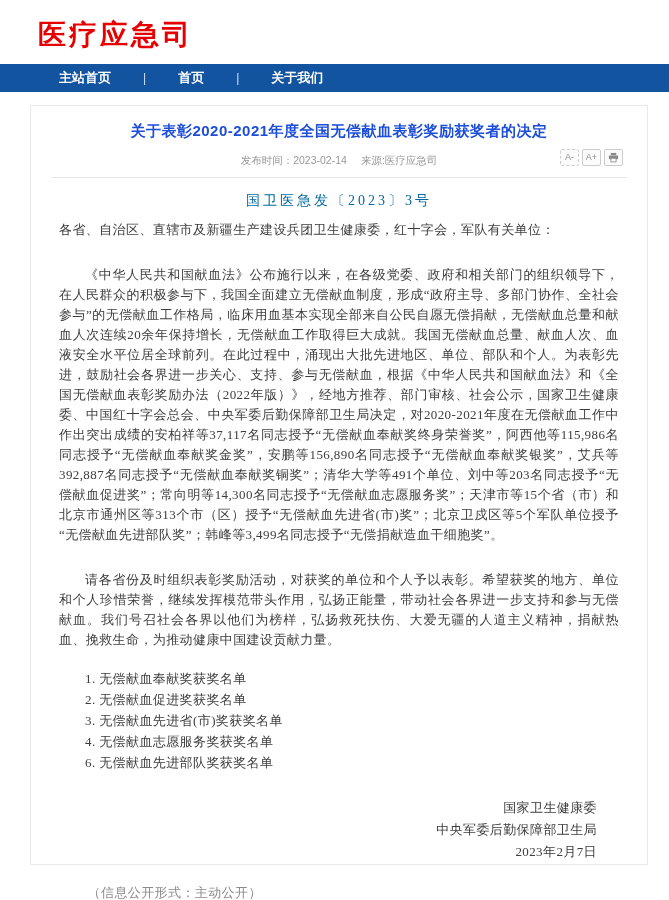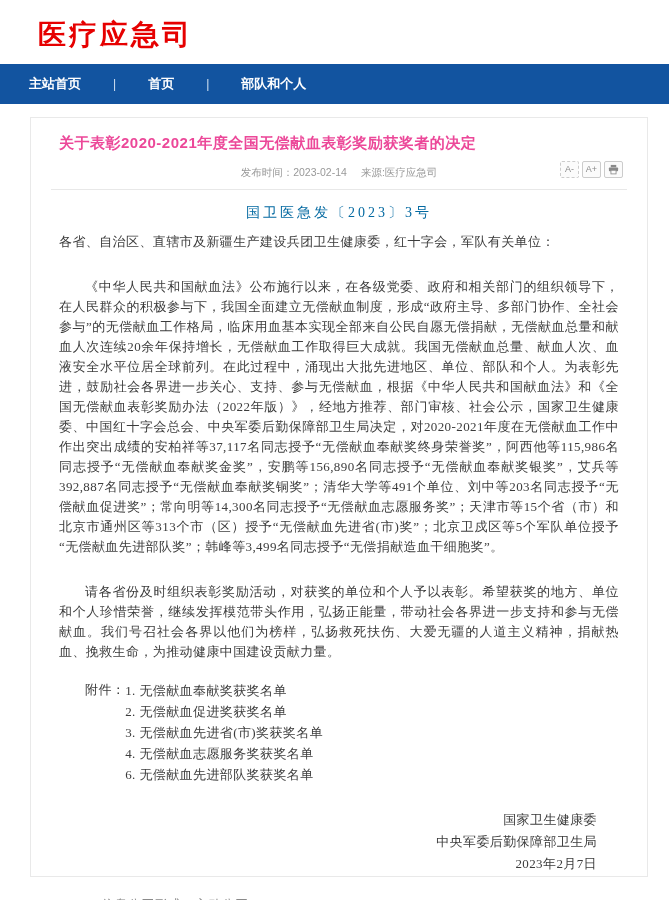--- a/index.html
+++ b/index.html
@@ -5,32 +5,32 @@
   * { margin: 0; padding: 0; box-sizing: border-box; }
   html, body { width: 669px; height: 900px; background: #fff; overflow: hidden; }
   body { font-family: "Liberation Sans", "DejaVu Sans", sans-serif; }
 
   
   .site-header { height: 64px; padding: 16px 0 0 38px; background: #fff; }
   .logo { font-size: 28px; font-weight: bold; color: #e60000; letter-spacing: 3px;
           font-family: "Liberation Sans", sans-serif; cursor: pointer; }
 
   
-  .navbar { height: 40px; background: #1254a0; display: flex; align-items: center;
-            padding-left: 25px; }
+  .navbar { height: 28px; background: #1254a0; display: flex; align-items: center;
+            padding-left: 55px; }
   .nav-item { color: #fff; font-size: 13px; font-weight: bold; text-decoration: none;
               cursor: pointer; padding: 0 4px; }
   .nav-sep { color: #cfe0f2; font-size: 12px; margin: 0 28px; }
 
   
   .content-box { margin: 13px 30px 0 30px; width: 618px; height: 760px;
                  border: 1px solid #e9e9e9; background: #fff; padding: 0 28px; position: relative; }
 
-  .article-title { margin-top: 14px; font-size: 15px; font-weight: bold;
-                   color: #ec4899; line-height: 22px; letter-spacing: 0.5px; }
+  .article-title { margin-top: 14px; text-align: center; font-size: 15px; font-weight: bold;
+                   color: #1d4ed8; line-height: 22px; letter-spacing: 0.5px; }
 
   .meta-row { position: relative; margin-top: 9px; text-align: center;
               font-size: 10.5px; color: #999; height: 18px; line-height: 18px; }
   .meta-row .sep-space { display: inline-block; width: 14px; }
   .tools { position: absolute; right: -4px; top: -2px; display: flex; gap: 3px; }
   .tool-btn { width: 19px; height: 17px; border: 1px solid #ccc; background: #fbfbfb;
               color: #8a8a8a; font-size: 9px; line-height: 15px; text-align: center;
               border-radius: 2px; cursor: pointer; padding: 0;
               font-family: "Liberation Sans", sans-serif; display: flex;
               align-items: center; justify-content: center; }
@@ -63,21 +63,21 @@
 
   <header class="site-header">
     <div class="logo">医疗应急司</div>
   </header>
 
   <nav class="navbar">
     <a class="nav-item">主站首页</a>
     <span class="nav-sep">|</span>
     <a class="nav-item">首页</a>
     <span class="nav-sep">|</span>
-    <a class="nav-item">部队和个人</a>
+    <a class="nav-item">关于我们</a>
   </nav>
 
   <main class="content-box">
 
     <h1 class="article-title">关于表彰2020-2021年度全国无偿献血表彰奖励获奖者的决定</h1>
 
     <div class="meta-row">
       <span>发布时间：</span><span>2023-02-14</span><span class="sep-space"></span><span>来源:</span><span>医疗应急司</span>
       <div class="tools">
         <button class="tool-btn dashed">A-</button>
@@ -97,21 +97,20 @@
     <hr class="divider">
 
     <div class="doc-number">国卫医急发〔2023〕3号</div>
 
     <div class="doc-body">
       <p class="salutation">各省、自治区、直辖市及新疆生产建设兵团卫生健康委，红十字会，军队有关单位：</p>
       <p class="para">《中华人民共和国献血法》公布施行以来，在各级党委、政府和相关部门的组织领导下，在人民群众的积极参与下，我国全面建立无偿献血制度，形成“政府主导、多部门协作、全社会参与”的无偿献血工作格局，临床用血基本实现全部来自公民自愿无偿捐献，无偿献血总量和献血人次连续20余年保持增长，无偿献血工作取得巨大成就。我国无偿献血总量、献血人次、血液安全水平位居全球前列。在此过程中，涌现出大批先进地区、单位、部队和个人。为表彰先进，鼓励社会各界进一步关心、支持、参与无偿献血，根据《中华人民共和国献血法》和《全国无偿献血表彰奖励办法（2022年版）》，经地方推荐、部门审核、社会公示，国家卫生健康委、中国红十字会总会、中央军委后勤保障部卫生局决定，对2020-2021年度在无偿献血工作中作出突出成绩的安柏祥等37,117名同志授予“无偿献血奉献奖终身荣誉奖”，阿西他等115,986名同志授予“无偿献血奉献奖金奖”，安鹏等156,890名同志授予“无偿献血奉献奖银奖”，艾兵等392,887名同志授予“无偿献血奉献奖铜奖”；清华大学等491个单位、刘中等203名同志授予“无偿献血促进奖”；常向明等14,300名同志授予“无偿献血志愿服务奖”；天津市等15个省（市）和北京市通州区等313个市（区）授予“无偿献血先进省(市)奖”；北京卫戍区等5个军队单位授予“无偿献血先进部队奖”；韩峰等3,499名同志授予“无偿捐献造血干细胞奖”。</p>
       <p class="para">请各省份及时组织表彰奖励活动，对获奖的单位和个人予以表彰。希望获奖的地方、单位和个人珍惜荣誉，继续发挥模范带头作用，弘扬正能量，带动社会各界进一步支持和参与无偿献血。我们号召社会各界以他们为榜样，弘扬救死扶伤、大爱无疆的人道主义精神，捐献热血、挽救生命，为推动健康中国建设贡献力量。</p>
 
       <div class="attachments">
-        <span class="att-label">附件：</span>
         <div class="att-list">
           <div class="att-item">1. 无偿献血奉献奖获奖名单</div>
           <div class="att-item">2. 无偿献血促进奖获奖名单</div>
           <div class="att-item">3. 无偿献血先进省(市)奖获奖名单</div>
           <div class="att-item">4. 无偿献血志愿服务奖获奖名单</div>
           <div class="att-item">6. 无偿献血先进部队奖获奖名单</div>
         </div>
       </div>
 
       <div class="signature">

